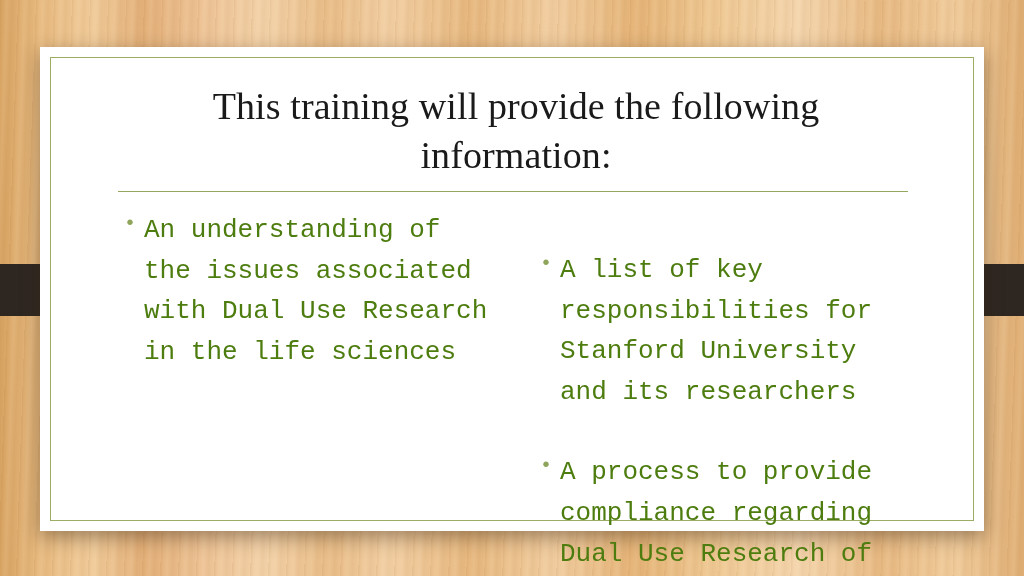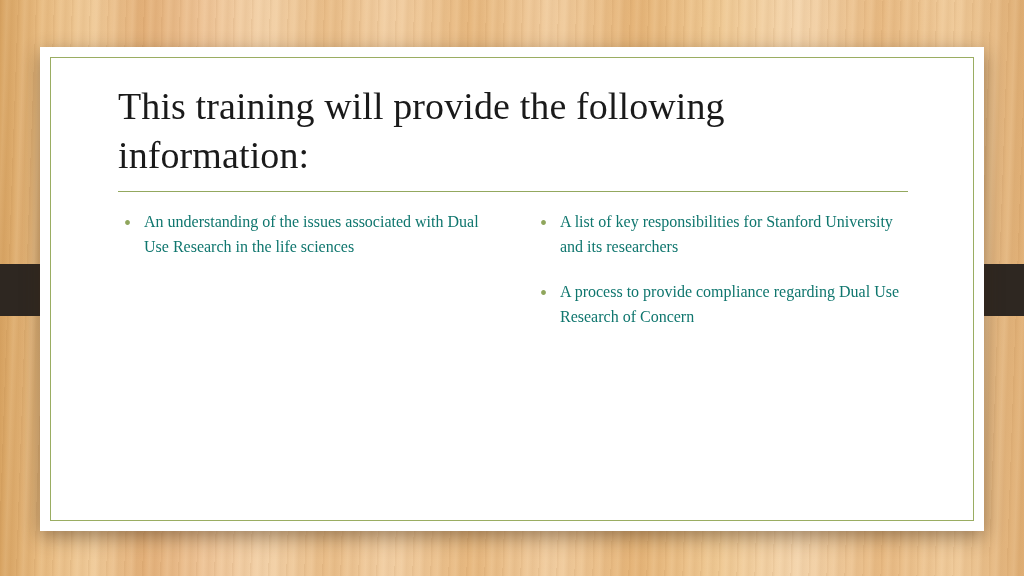--- a/index.html
+++ b/index.html
@@ -95,20 +95,21 @@
     bottom: 30px;
   }
 
   .slide-title {
     font-size: 38px;
     line-height: 1.28;
     color: #1a1a1a;
     font-weight: normal;
     margin: 0;
     letter-spacing: 0.1px;
+    text-align: center;
   }
 
   .title-rule {
     margin-top: 12px;
     height: 1px;
     background: #93a85e;
     width: 790px;
   }
 
   .columns {
@@ -122,36 +123,38 @@
 
   ul.bullets {
     list-style: none;
     margin: 0;
     padding: 0;
   }
   ul.bullets li {
     position: relative;
     padding-left: 26px;
     margin-bottom: 18px;
-    font-size: 16px;
+    font-size: 26px;
     line-height: 1.56;
-    color: #0f766e;
+    color: #4d7c0f;
+    font-family: Liberation Mono, monospace;
   }
   ul.bullets li::before {
     content: "•";
     position: absolute;
     left: 6px;
     top: -2px;
     color: #8fa55c;
     font-size: 20px;
     line-height: 1.56;
   }
 
   .col-right ul.bullets li {
     margin-bottom: 20px;
+    margin-top: 40px;
   }
 </style>
 </head>
 <body>
 
 <div class="slide-stage">
   <div class="wood-grain"></div>
   <div class="dark-bar-left"></div>
   <div class="dark-bar-right"></div>
 

